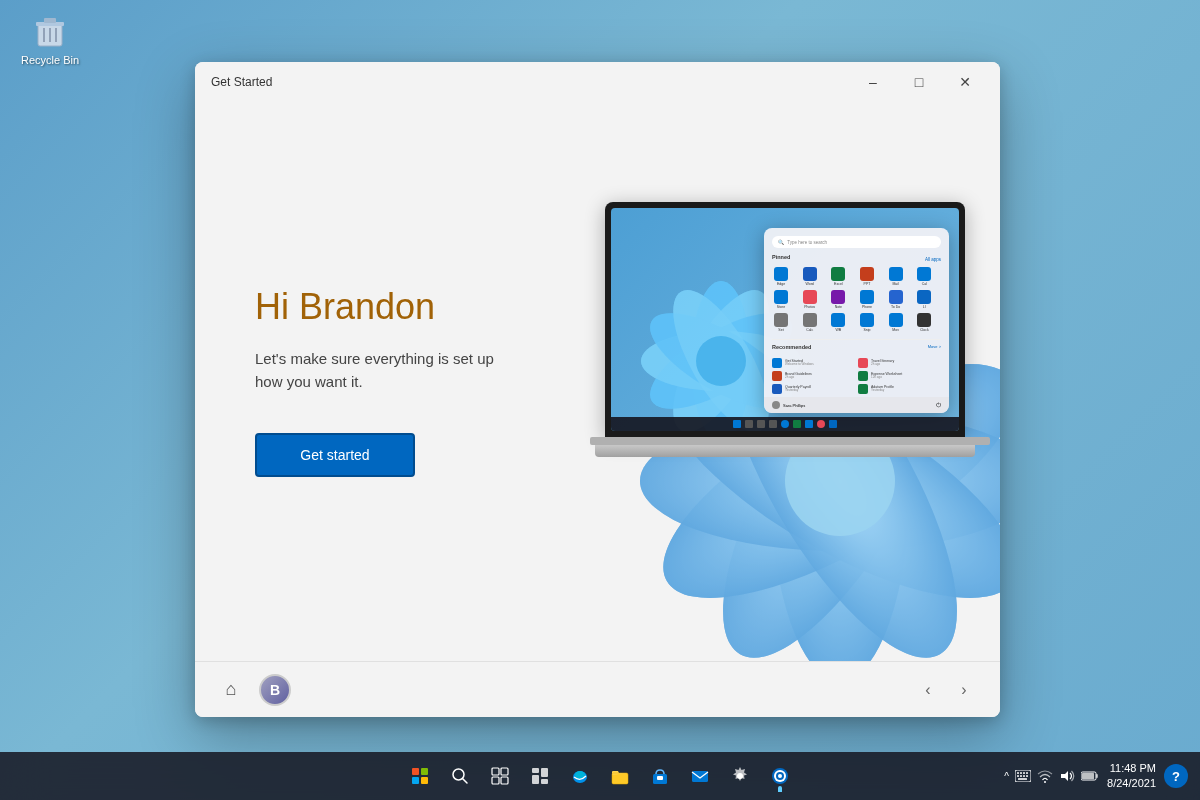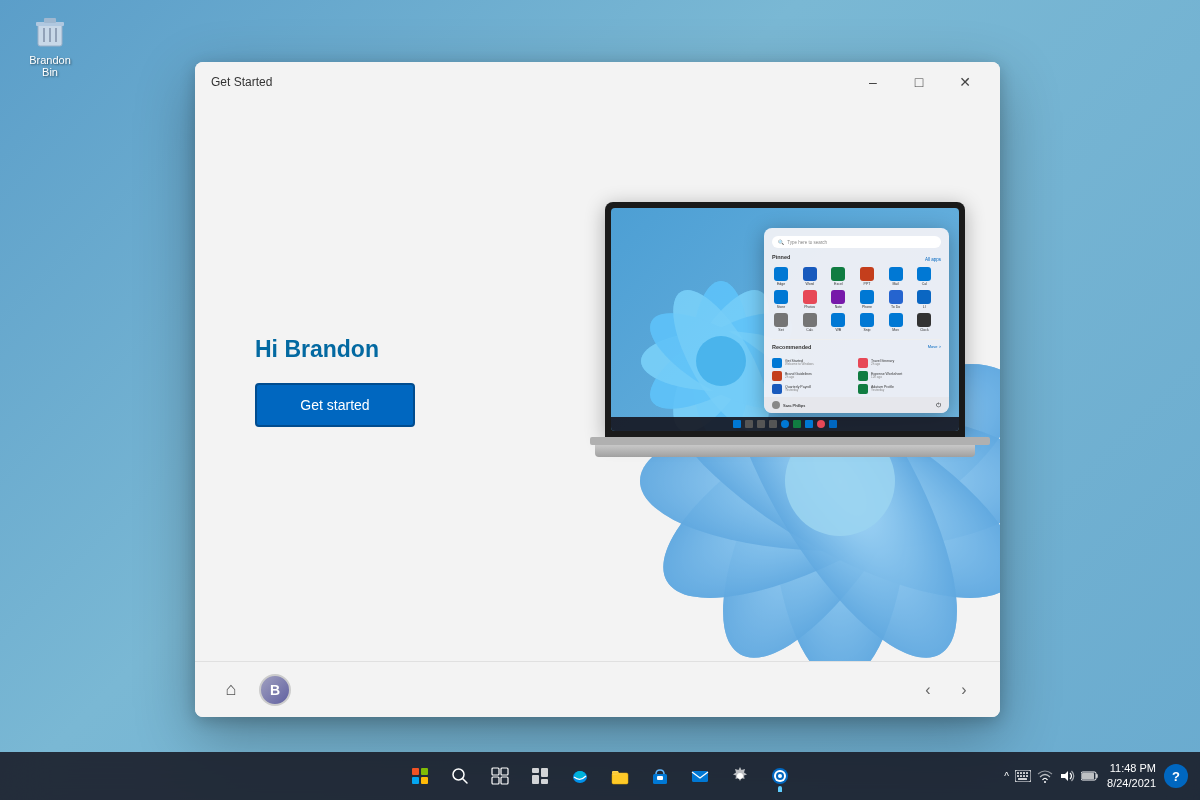--- a/index.html
+++ b/index.html
@@ -181,23 +181,23 @@
 
     
     .left-panel {
       flex: 1;
       display: flex;
       flex-direction: column;
       justify-content: center;
       padding: 40px 60px;
     }
     .greeting {
-      font-size: 23px;
-      font-weight: 700;
-      color: #0369a1;
+      font-size: 36px;
+      font-weight: 400;
+      color: #a16207;
       margin-bottom: 20px;
     }
     .subtitle {
       font-size: 15px;
       color: #444;
       line-height: 1.5;
       margin-bottom: 40px;
       max-width: 280px;
     }
     .get-started-btn {
@@ -515,38 +515,39 @@
 
   <div class="recycle-bin">
     <svg class="recycle-icon" viewBox="0 0 40 40" xmlns="http://www.w3.org/2000/svg">
       <rect x="8" y="14" width="24" height="22" rx="2" fill="#c8d8e8" stroke="#9ab0c8" stroke-width="1"></rect>
       <rect x="6" y="12" width="28" height="4" rx="1" fill="#b0c8e0"></rect>
       <rect x="14" y="8" width="12" height="5" rx="1" fill="#a0b8d0"></rect>
       <line x1="14" y1="18" x2="14" y2="32" stroke="#8090a8" stroke-width="1.5"></line>
       <line x1="20" y1="18" x2="20" y2="32" stroke="#8090a8" stroke-width="1.5"></line>
       <line x1="26" y1="18" x2="26" y2="32" stroke="#8090a8" stroke-width="1.5"></line>
     </svg>
-    <span>Brandon Bin</span>
+    <span>Recycle Bin</span>
   </div>
 
   <div class="app-window">
 
     <div class="title-bar">
       <span class="title-bar-text">Get Started</span>
       <div class="title-bar-controls">
         <button class="tb-btn">–</button>
         <button class="tb-btn">□</button>
         <button class="tb-btn close">✕</button>
       </div>
     </div>
 
     <div class="window-content">
 
       <div class="left-panel">
         <h1 class="greeting">Hi Brandon</h1>
+        <p class="subtitle">Let's make sure everything is set up how you want it.</p>
         <button class="get-started-btn">Get started</button>
       </div>
 
       <div class="right-panel">
 
         <svg class="panel-flower" viewBox="0 0 520 520" xmlns="http://www.w3.org/2000/svg">
           <defs>
             <radialGradient id="panelPetalG1" cx="50%" cy="50%" r="50%">
               <stop offset="0%" style="stop-color:#80d0ff;stop-opacity:1"></stop>
               <stop offset="100%" style="stop-color:#0078d4;stop-opacity:1"></stop>

